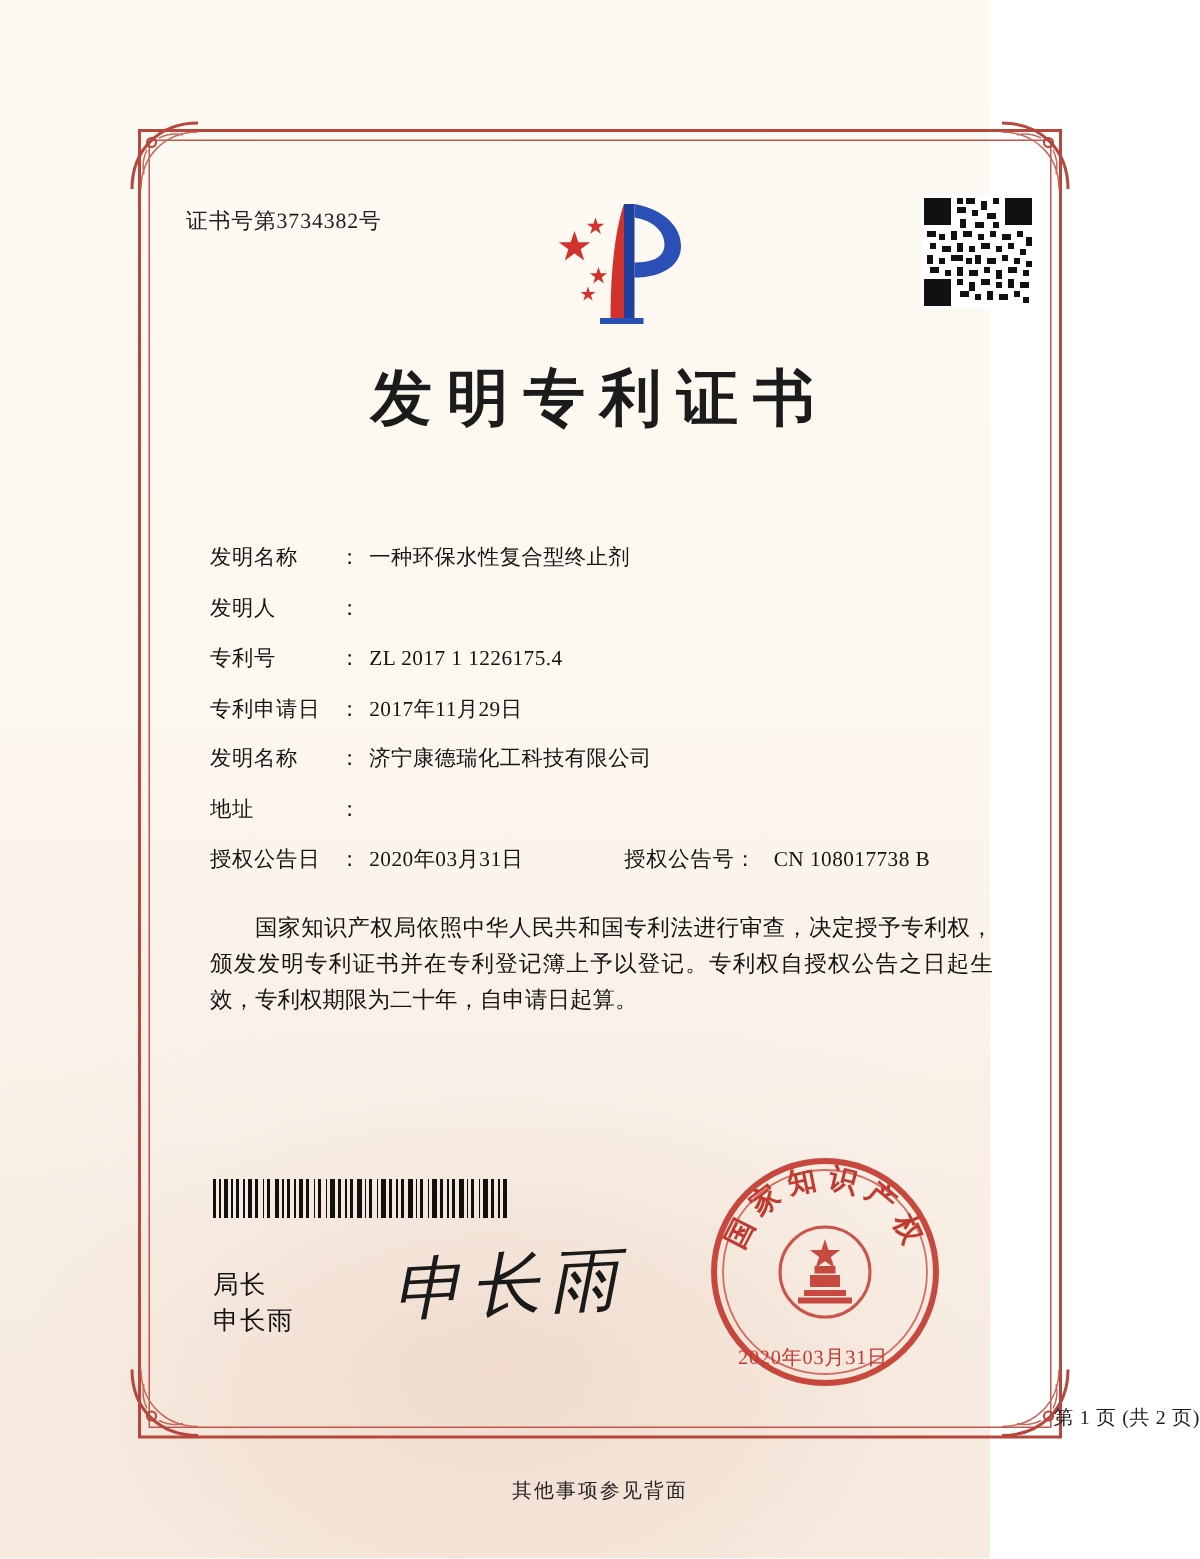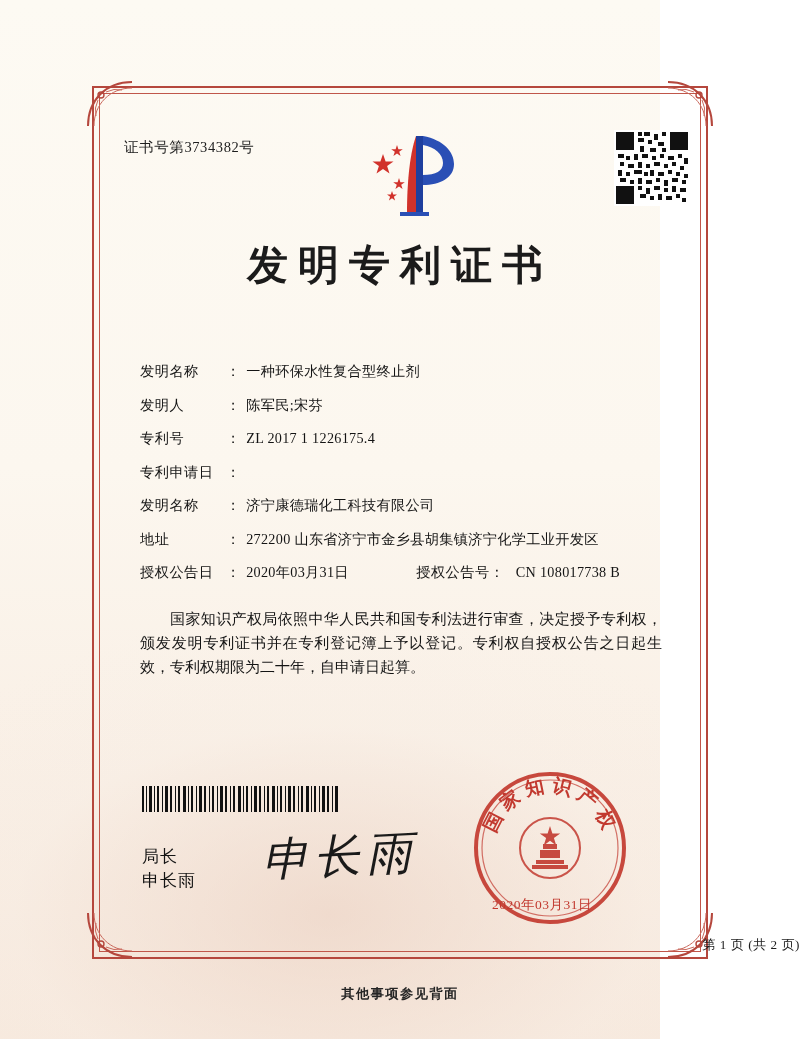--- a/index.html
+++ b/index.html
@@ -204,21 +204,20 @@
     letter-spacing: 0.5px;
   }
   .footnote {
     position: absolute;
     left: 0; top: 985px;
     width: 800px;
     text-align: center;
     font-size: 13.2px;
     color: #242424;
     letter-spacing: 1.5px;
-    font-weight: bold;
   }
 </style>
 </head>
 <body>
 
 <div class="certificate">
 
   <div class="frame-outer"></div>
   <div class="frame-inner"></div>
 
@@ -356,48 +355,47 @@
       </span>
       <span class="field-colon">：</span>
       <span class="field-value">一种环保水性复合型终止剂</span>
     </div>
 
     <div class="field-row">
       <span class="field-label spread">
         <span>发明人</span>
       </span>
       <span class="field-colon">：</span>
-      <span class="field-value">陈军民;宋芬</span>
     </div>
 
     <div class="field-row">
       <span class="field-label spread">
         <span>专利号</span>
       </span>
       <span class="field-colon">：</span>
       <span class="field-value">ZL 2017 1 1226175.4</span>
     </div>
 
     <div class="field-row">
       <span class="field-label">专利申请日</span>
       <span class="field-colon">：</span>
+      <span class="field-value">2017年11月29日</span>
     </div>
 
     <div class="field-row">
       <span class="field-label">发明名称</span>
       <span class="field-colon">：</span>
       <span class="field-value">济宁康德瑞化工科技有限公司</span>
     </div>
 
     <div class="field-row">
       <span class="field-label spread">
         <span>地址</span>
       </span>
       <span class="field-colon">：</span>
-      <span class="field-value">272200 山东省济宁市金乡县胡集镇济宁化学工业开发区</span>
     </div>
 
     <div class="field-row dual">
       <span class="field-label">授权公告日</span>
       <span class="field-colon">：</span>
       <span class="field-value">2020年03月31日</span>
       <span class="second-label">授权公告号</span>
       <span class="field-colon">：</span>
       <span class="second-value">CN 108017738 B</span>
     </div>

